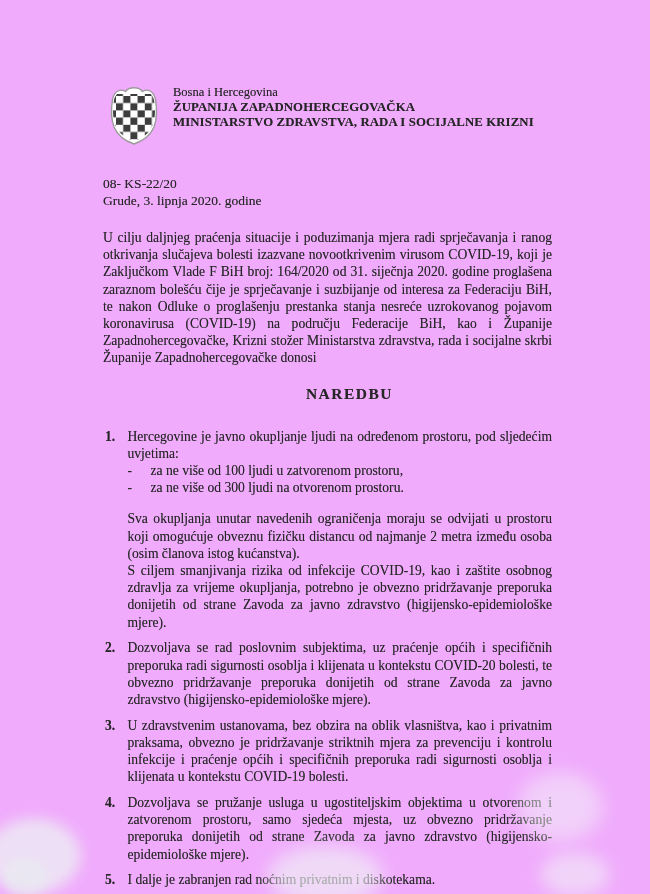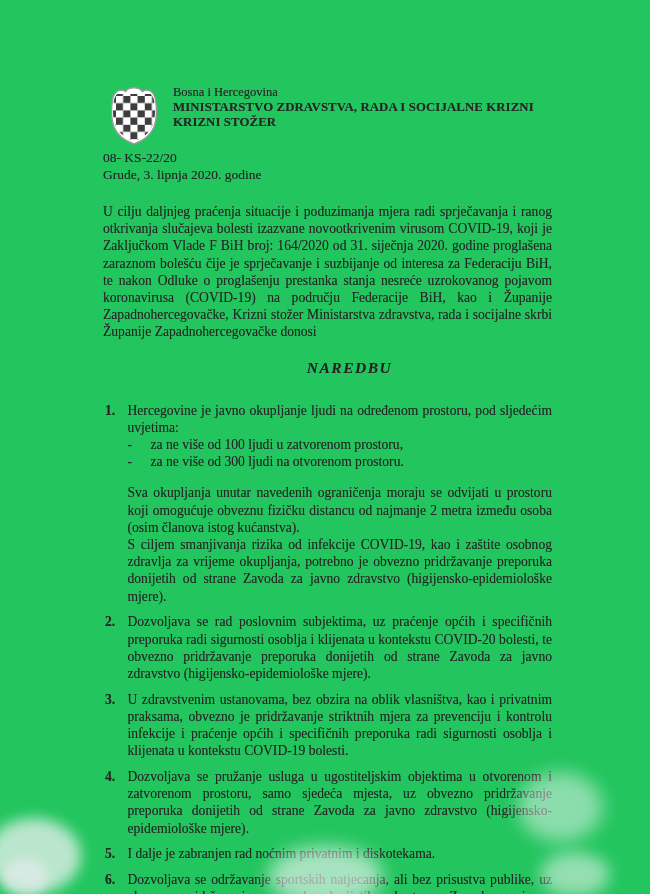--- a/index.html
+++ b/index.html
@@ -7,51 +7,50 @@
   body {
     width: 650px; height: 894px;
     background: #ffffff;
     font-family: "Liberation Serif", "DejaVu Serif", serif;
     color: #262626;
     overflow: hidden;
   }
   .page {
     position: relative;
     width: 650px; height: 894px;
-    background: #22c55e;
+    background: #f0abfc;
     padding: 85px 98px 20px 103px;
     overflow: hidden;
     
     text-shadow: 0 0 0.45px rgba(45,45,45,0.45);
   }
 
   
   .letterhead { display: flex; align-items: flex-start; gap: 9px; }
   .emblem { width: 60px; height: 62px; flex: 0 0 auto; margin-left: 1px; }
   .org-block { padding-top: 0px; }
   .org-line { font-size: 12.5px; line-height: 15px; white-space: nowrap; }
   .org-line.bold { font-weight: bold; font-size: 12.8px; letter-spacing: 0.1px; }
 
-  .ref-row  { margin-top: 2px; font-size: 13.5px; line-height: 17px; }
+  .ref-row  { margin-top: 28px; font-size: 13.5px; line-height: 17px; }
   .date-row { font-size: 13.5px; line-height: 17px; }
 
   
   .intro {
     margin-top: 20px;
     font-size: 13.6px;
     line-height: 17.2px;
     text-align: justify;
   }
   .doc-title {
     margin-top: 17px;
     text-align: center;
     transform: translateX(22px);
     font-size: 15.5px;
     font-weight: bold;
-    font-style: italic;
     letter-spacing: 1.5px;
     line-height: 19px;
   }
 
   .order-list { margin-top: 25px; font-size: 13.6px; line-height: 17.2px; }
   .item { display: flex; margin-bottom: 8.5px; }
   .inum { flex: 0 0 24.5px; width: 24.5px; font-weight: bold; padding-left: 2px; }
   .itext { flex: 1; text-align: justify; }
 
   .bullets { margin-top: 0; }
@@ -87,22 +86,22 @@
           <clipPath id="shieldClip">
             <path d="M10,15 C12,7.5 17,5.5 21.5,8 C25,4 35,4 38.5,8 C43,5.5 48,7.5 50,15 C51.5,24 51.5,33 48.5,40.5 C45.5,48.5 38,53.5 30,56 C22,53.5 14.5,48.5 11.5,40.5 C8.5,33 8.5,24 10,15 Z"></path>
           </clipPath>
         </defs>
         <path d="M8.5,14.5 C10.5,5.5 16.5,3.5 21.5,6.5 C25,1.5 35,1.5 38.5,6.5 C43.5,3.5 49.5,5.5 51.5,14.5 C53,24 53,34 50,42 C46.5,50.5 38.5,56 30,59 C21.5,56 13.5,50.5 10,42 C7,34 7,24 8.5,14.5 Z" fill="#ffffff" stroke="#9b9b9b" stroke-width="1.4"></path>
         <rect x="8" y="9" width="44" height="48" fill="url(#chk)" clip-path="url(#shieldClip)"></rect>
       </svg>
     </div>
     <div class="org-block">
       <div class="org-line">Bosna i Hercegovina</div>
+      <div class="org-line bold">ŽUPANIJA ZAPADNOHERCEGOVAČKA</div>
       <div class="org-line bold">MINISTARSTVO ZDRAVSTVA, RADA I SOCIJALNE KRIZNI</div>
-      <div class="org-line bold">KRIZNI STOŽER</div>
     </div>
   </div>
 
   <div class="ref-row">08- KS-22/20</div>
   <div class="date-row">Grude, 3. lipnja 2020. godine</div>
 
   <p class="intro">U cilju daljnjeg praćenja situacije i poduzimanja mjera radi sprječavanja i ranog otkrivanja slučajeva bolesti izazvane novootkrivenim virusom COVID-19, koji je Zaključkom Vlade F BiH broj: 164/2020 od 31. siječnja 2020. godine proglašena zaraznom bolešću čije je sprječavanje i suzbijanje od interesa za Federaciju BiH, te nakon Odluke o proglašenju prestanka stanja nesreće uzrokovanog pojavom koronavirusa (COVID-19) na području Federacije BiH, kao i Županije Zapadnohercegovačke, Krizni stožer Ministarstva zdravstva, rada i socijalne skrbi Županije Zapadnohercegovačke donosi</p>
 
   <div class="doc-title">NAREDBU</div>
 

